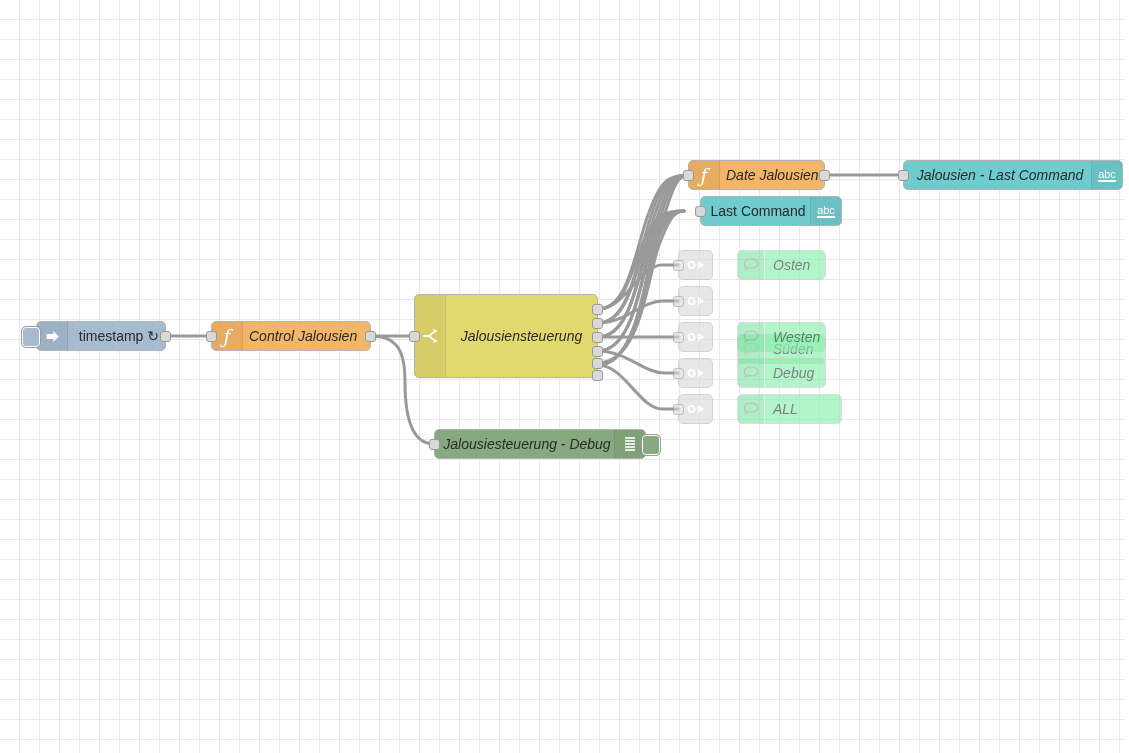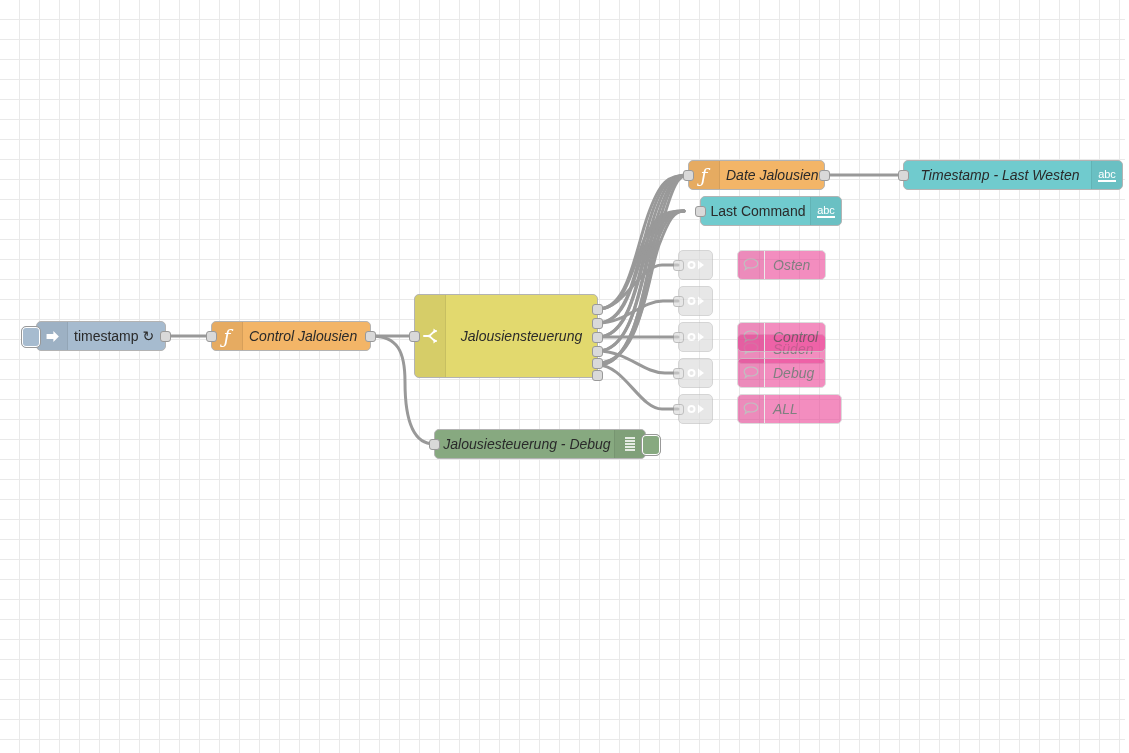--- a/index.html
+++ b/index.html
@@ -57,21 +57,21 @@
   .node .label {
     flex: 1;
     font-size: 14px;
     font-style: italic;
     color: #2a2a2a;
     white-space: nowrap;
     overflow: hidden;
     padding: 0 6px;
     line-height: 28px;
   }
-  .node .label.upright  { font-style: normal; }
+  .node .label.upright  { font-style: normal; text-align: right; }
 
   
   .icon-left {
     width: 30px;
     height: 100%;
     flex: 0 0 30px;
     display: flex;
     align-items: center;
     justify-content: center;
     background: rgba(0,0,0,0.05);
@@ -101,21 +101,21 @@
     background: #d9d9d9;
   }
 
   
   .n-inject   { background: #a6bbcf; }
   .n-function { background: #f3b567; }
   .n-switch   { background: #e2d96e; }
   .n-debug    { background: #87a980; }
   .n-change   { background: #70cbce; }
   .n-linkout  { background: #d9d9d9; border-color: #bcbcbc; }
-  .n-comment  { background: #ec4899; border-color: #c7c7c7; }
+  .n-comment  { background: #86efac; border-color: #c7c7c7; }
 
   
   .disabled { opacity: 0.62; }
 
   
   .inject-btn {
     position: absolute;
     left: -16px;
     top: 4px;
     width: 20px;
@@ -273,21 +273,21 @@
 
   <div class="node n-change" style="left:700px; top:196px; width:142px;">
     <div class="label upright" style="text-align:center; padding-right:32px;">Last Command</div>
     <div class="icon-right" style="position:absolute; right:0; top:0;">
       <span class="glyph-abc">abc</span>
     </div>
     <div class="port" style="left:-6px; top:9px;"></div>
   </div>
 
   <div class="node n-change" style="left:903px; top:160px; width:220px;">
-    <div class="label" style="text-align:center; padding-right:32px;">Timestamp - Last Westen</div>
+    <div class="label" style="text-align:center; padding-right:32px;">Jalousien - Last Command</div>
     <div class="icon-right" style="position:absolute; right:0; top:0;">
       <span class="glyph-abc">abc</span>
     </div>
     <div class="port" style="left:-6px; top:9px;"></div>
   </div>
 
   <div class="node n-linkout disabled" style="left:678px; top:250px; width:35px;">
     <div class="icon-left" style="flex:0 0 33px; width:33px; background:transparent; border:none;">
       <svg class="sicon" width="20" height="20" viewBox="0 0 20 20">
         <circle cx="5.5" cy="10" r="3" fill="none" stroke="#ffffff" stroke-width="2"></circle>
@@ -348,21 +348,21 @@
       </svg>
     </div>
     <div class="node-comment-label">Süden</div>
   </div>
   <div class="node n-comment disabled" style="left:737px; top:322px; width:89px;">
     <div class="icon-left" style="flex:0 0 26px; width:26px; background:rgba(0,0,0,0.04); border-right:1px solid #e0e0e0;">
       <svg class="sicon" width="16" height="14" viewBox="0 0 16 14">
         <path d="M1.2 5.5 C1.2 2.9 4.2 1 8 1 C11.8 1 14.8 2.9 14.8 5.5 C14.8 8.1 11.8 10 8 10 C6.9 10 5.9 9.85 5 9.6 L2.3 11.6 L3 9 C1.9 8.1 1.2 6.9 1.2 5.5 Z" fill="none" stroke="#9a9a9a" stroke-width="1.2"></path>
       </svg>
     </div>
-    <div class="node-comment-label">Control</div>
+    <div class="node-comment-label">Westen</div>
   </div>
   <div class="node n-comment disabled" style="left:737px; top:358px; width:89px;">
     <div class="icon-left" style="flex:0 0 26px; width:26px; background:rgba(0,0,0,0.04); border-right:1px solid #e0e0e0;">
       <svg class="sicon" width="16" height="14" viewBox="0 0 16 14">
         <path d="M1.2 5.5 C1.2 2.9 4.2 1 8 1 C11.8 1 14.8 2.9 14.8 5.5 C14.8 8.1 11.8 10 8 10 C6.9 10 5.9 9.85 5 9.6 L2.3 11.6 L3 9 C1.9 8.1 1.2 6.9 1.2 5.5 Z" fill="none" stroke="#9a9a9a" stroke-width="1.2"></path>
       </svg>
     </div>
     <div class="node-comment-label">Debug</div>
   </div>
   <div class="node n-comment disabled" style="left:737px; top:394px; width:105px;">

